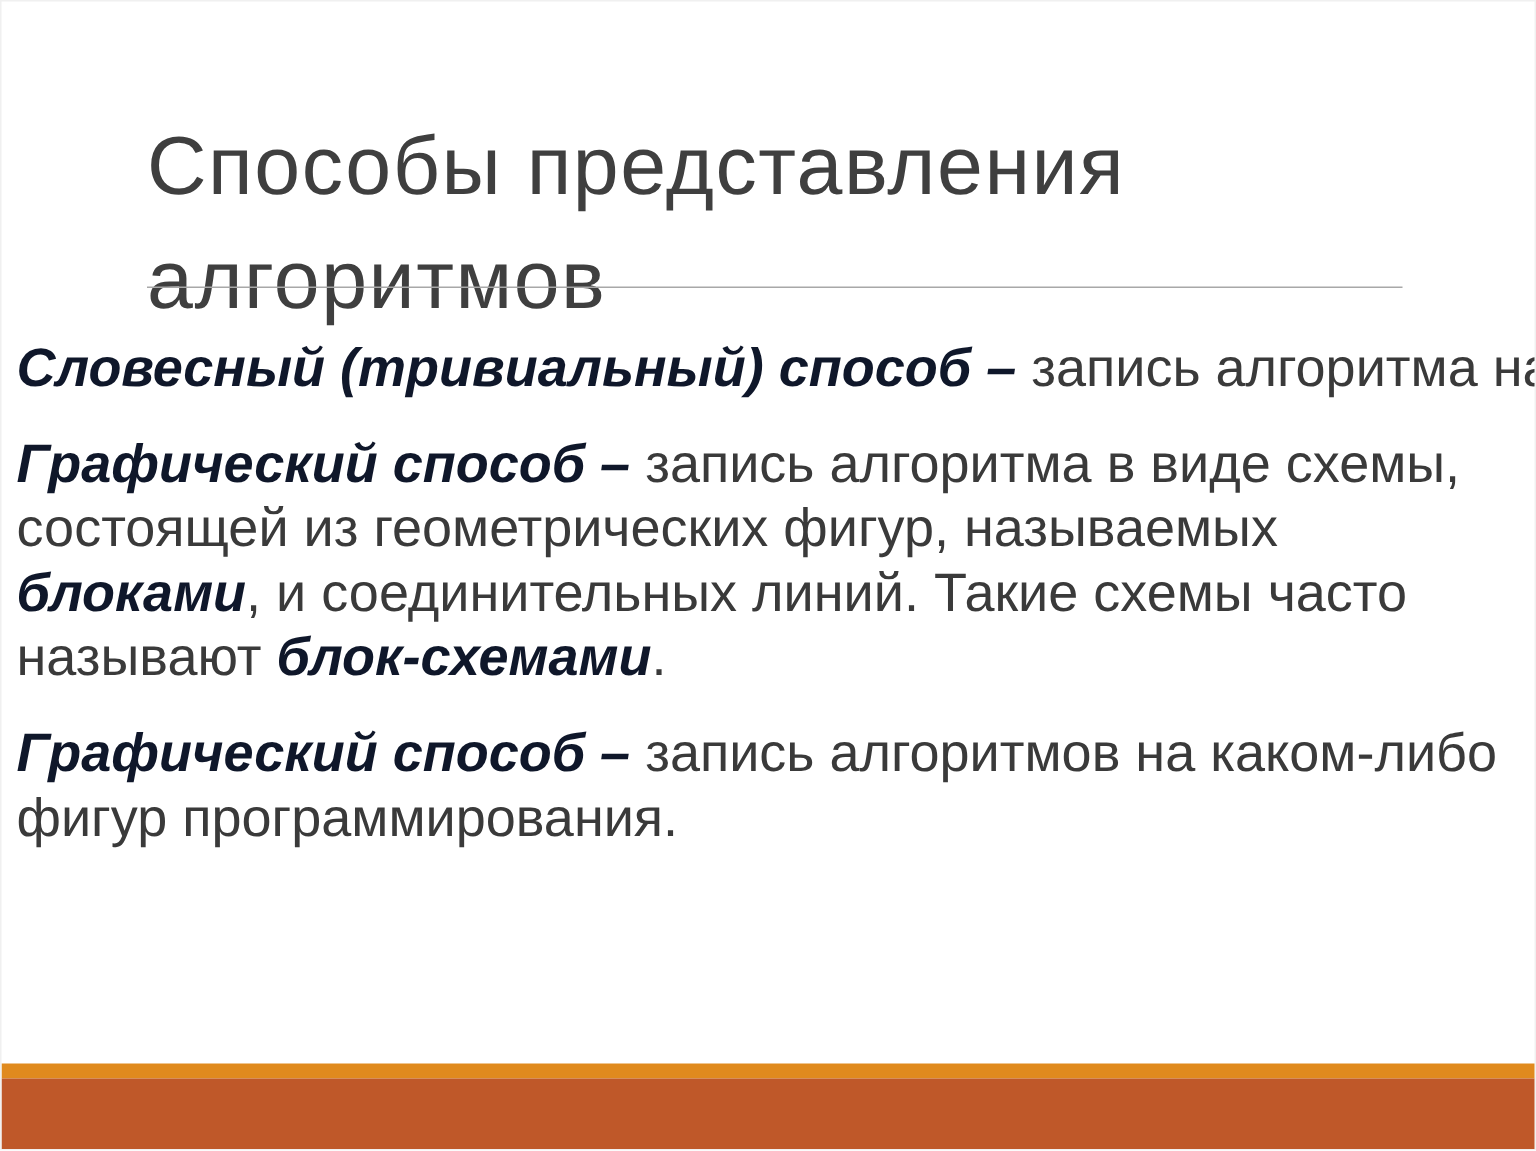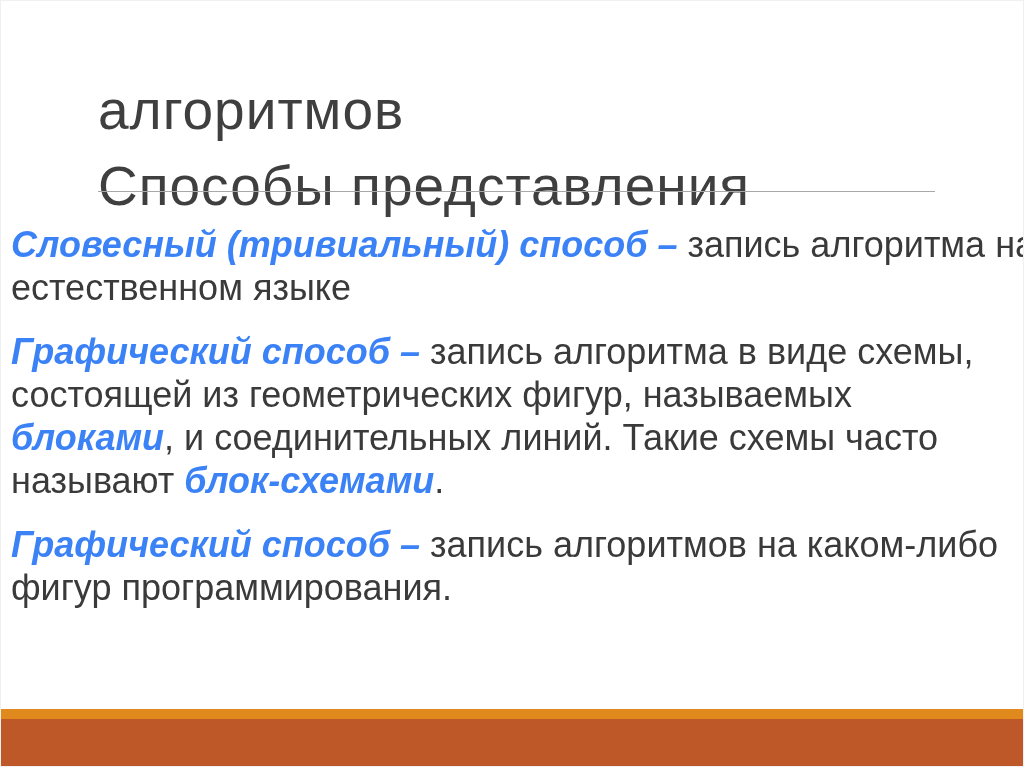--- a/index.html
+++ b/index.html
@@ -49,21 +49,21 @@
     line-height: 43px;
     color: #3a3a3a;
   }
   .slide-body p {
     margin: 0 0 21px 0;
     white-space: nowrap;
   }
   .slide-body .em {
     font-weight: 700;
     font-style: italic;
-    color: #3b82f6;
+    color: #0f172a;
   }
   .footer-accent-strip {
     position: absolute;
     left: 0;
     top: 708px;
     width: 1024px;
     height: 10px;
     background: #e08a1e;
   }
   .footer-band {
@@ -74,28 +74,28 @@
     height: 49px;
     background: #bf5829;
   }
 </style>
 </head>
 <body>
 
 <div class="slide">
 
   <h1 class="slide-title">
+    <span class="title-line">Способы представления</span>
     <span class="title-line">алгоритмов</span>
-    <span class="title-line">Способы представления</span>
   </h1>
 
   <div class="title-divider"></div>
 
   <div class="slide-body">
-      <p><span class="em">Словесный (тривиальный) способ – </span><span class="normal">запись алгоритма на</span><br><span class="normal">естественном языке</span></p>
+      <p><span class="em">Словесный (тривиальный) способ – </span><span class="normal">запись алгоритма на</span><br></p>
       <p><span class="em">Графический способ – </span><span class="normal">запись алгоритма в виде схемы,</span><br><span class="normal">состоящей из геометрических фигур, называемых</span><br><span class="em">блоками</span><span class="normal">, и соединительных линий. Такие схемы часто</span><br><span class="normal">называют </span><span class="em">блок-схемами</span><span class="normal">.</span></p>
       <p><span class="em">Графический способ – </span><span class="normal">запись алгоритмов на каком-либо</span><br><span class="normal">фигур программирования.</span></p>
     </div>
 
   <div class="footer-accent-strip"></div>
   <div class="footer-band"></div>
 
 </div>
 
 </body></html>

